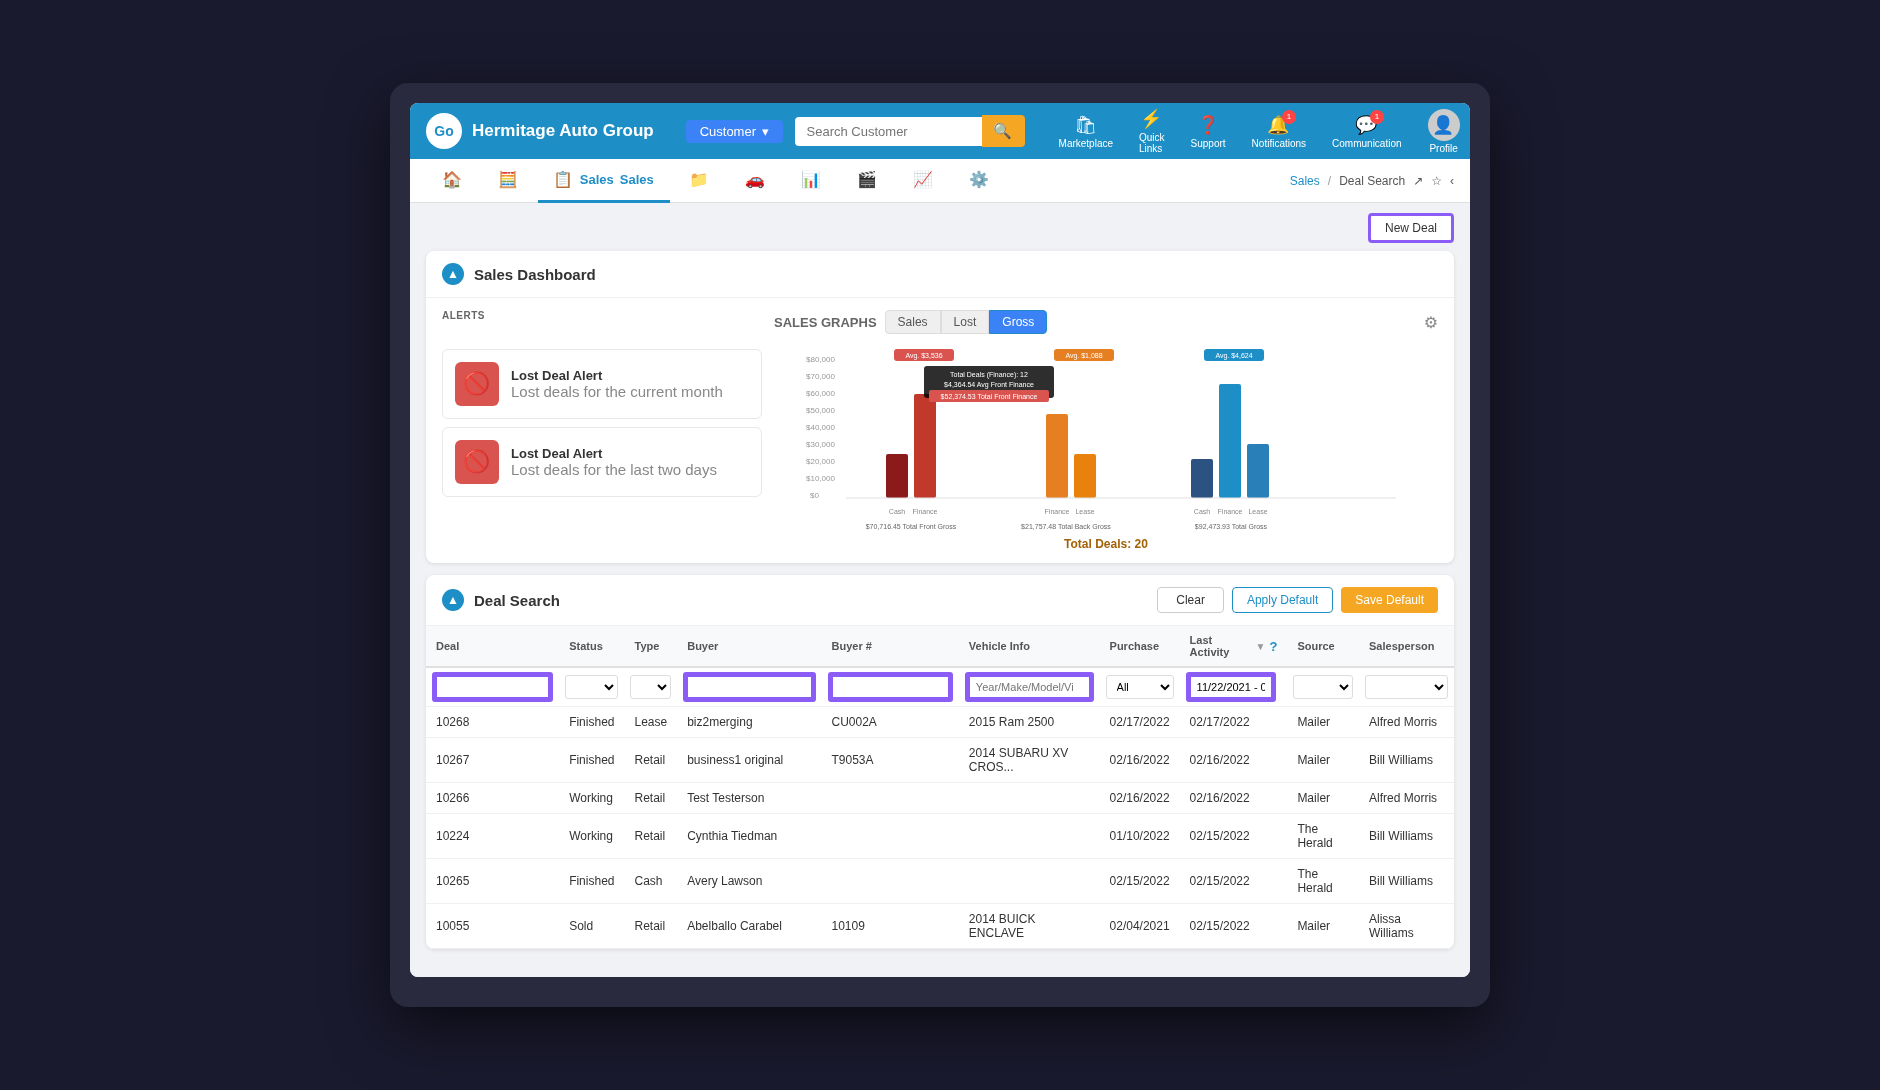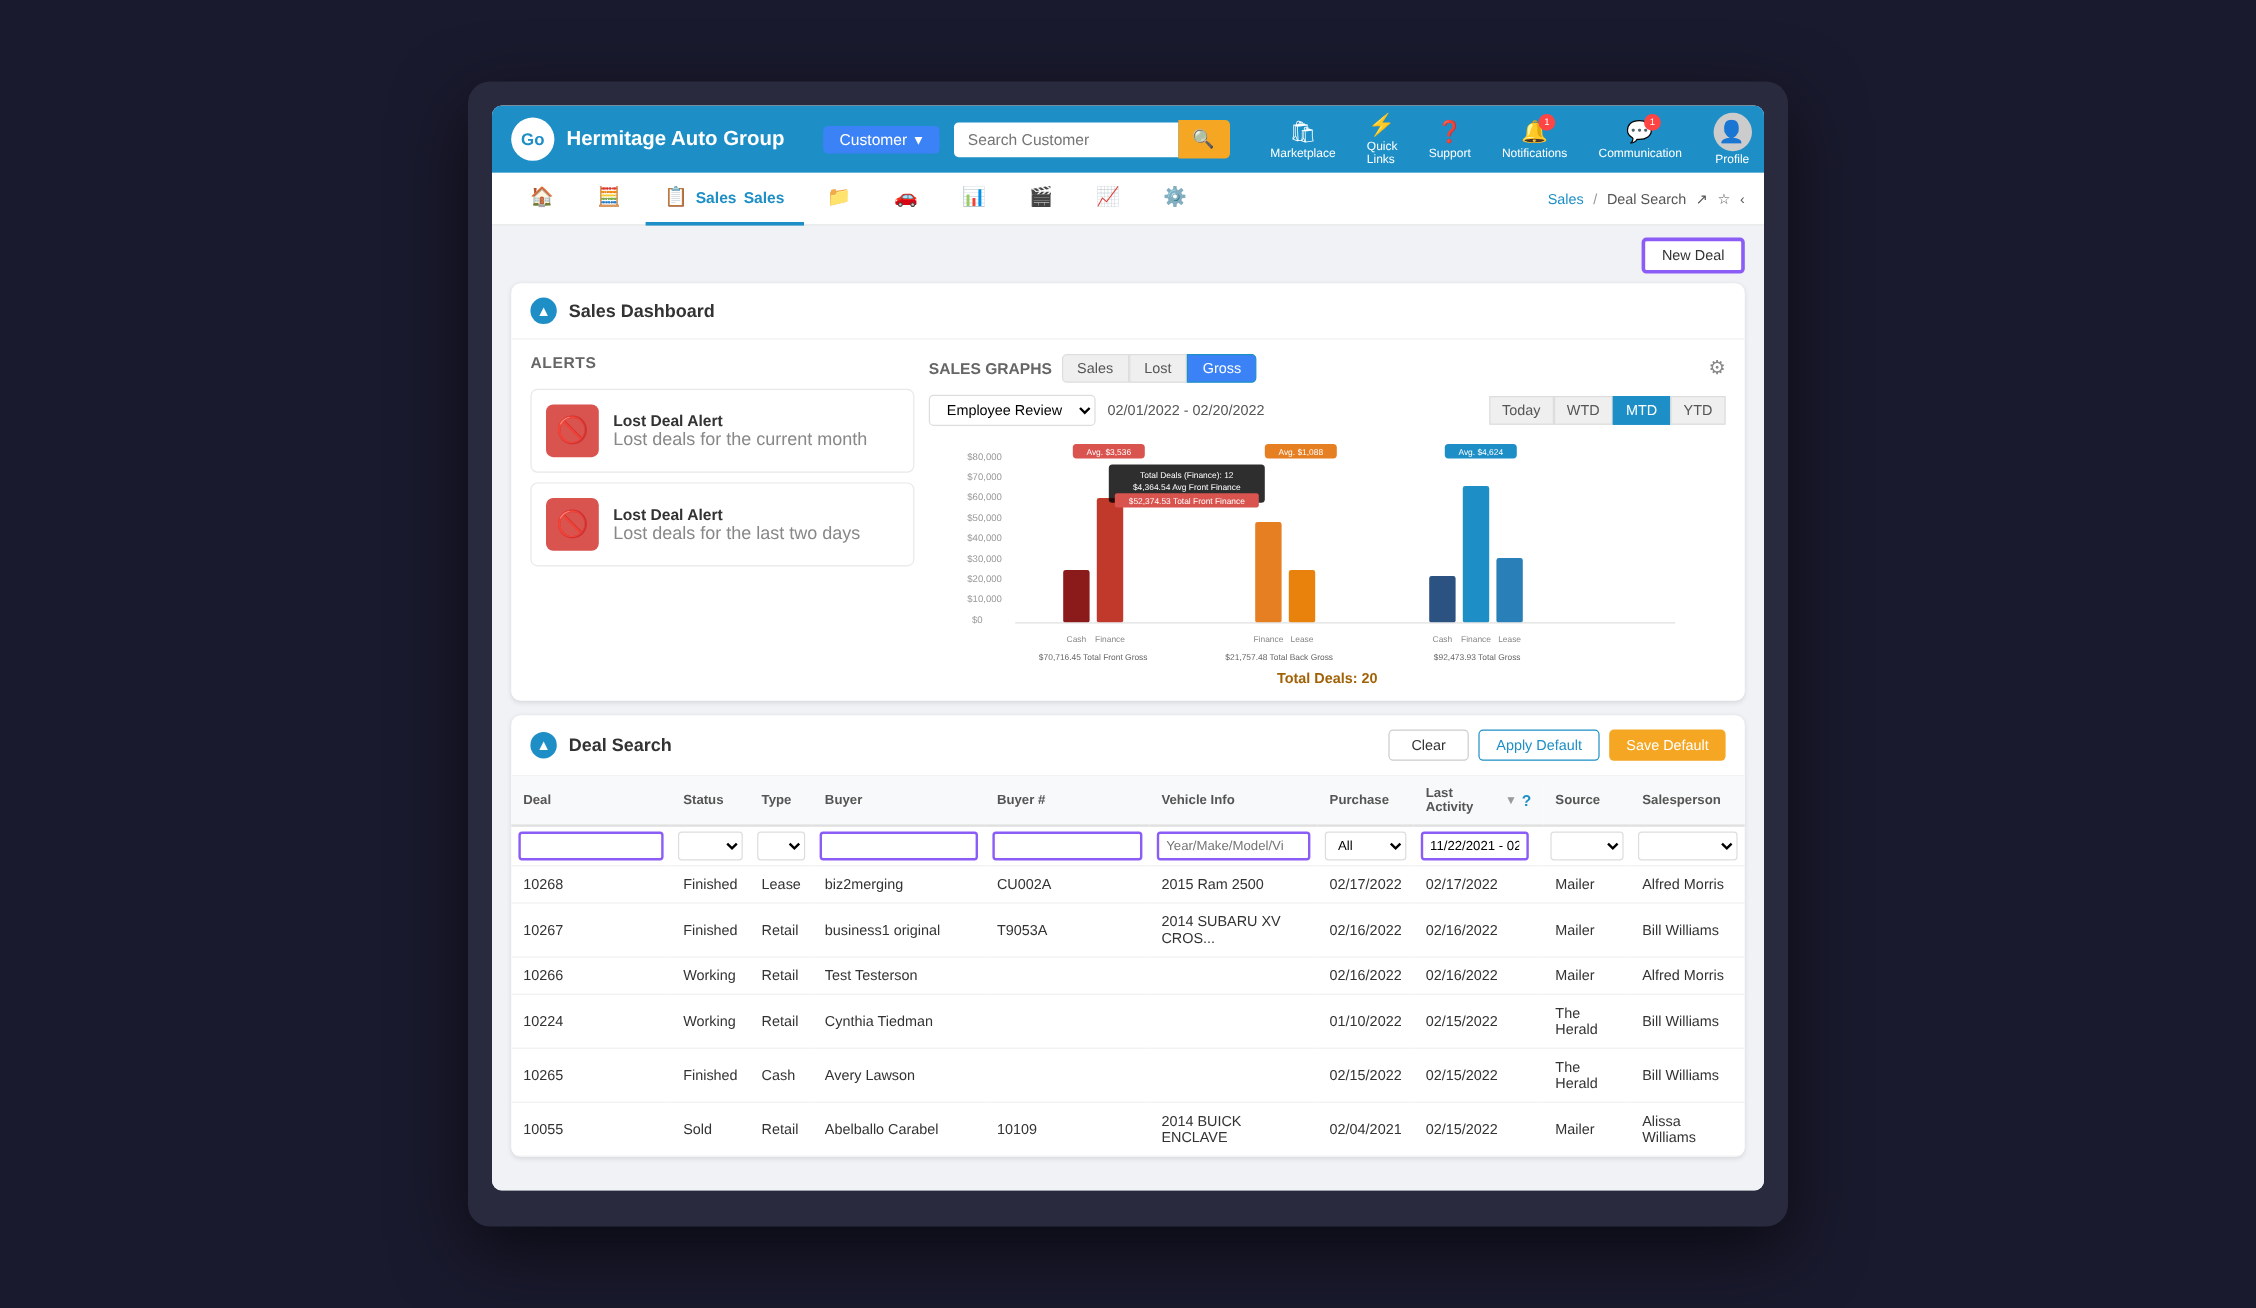--- a/index.html
+++ b/index.html
@@ -236,24 +236,24 @@
 
     
     .two-col {
       display: flex;
       gap: 12px;
       padding: 12px 16px;
     }
     .alerts-panel { flex: 0 0 320px; }
     .graphs-panel { flex: 1; }
     .alerts-title {
-      font-size: 13px;
+      font-size: 10px;
       font-weight: 600;
       color: #666;
-      margin-bottom: 14px;
+      margin-bottom: 28px;
       text-transform: uppercase;
       letter-spacing: 0.5px;
     }
     .alert-item {
       display: flex;
       align-items: center;
       gap: 12px;
       padding: 12px;
       border: 1px solid #e8e8e8;
       border-radius: 6px;
@@ -421,21 +421,21 @@
     }
     .deal-table td {
       padding: 8px 10px;
       font-size: 12px;
       color: #333;
       border-bottom: 1px solid #f0f0f0;
     }
     .filter-row td { padding: 4px 6px; }
     .filter-input {
       width: 100%;
-      border: 2px solid #8b5cf6;
+      border: 5px solid #8b5cf6;
       padding: 4px 6px;
       border-radius: 3px;
       font-size: 11px;
     }
     .filter-select {
       width: 100%;
       border: 1px solid #ddd;
       padding: 4px 6px;
       border-radius: 3px;
       font-size: 11px;
@@ -571,32 +571,20 @@
 
           <div class="graphs-panel">
             <div class="graphs-header">
               <span class="graphs-title">Sales Graphs</span>
               <div class="graph-tabs">
                 <button class="graph-tab">Sales</button>
                 <button class="graph-tab">Lost</button>
                 <button class="graph-tab active">Gross</button>
               </div>
               <button class="gear-btn">⚙</button>
-            </div>
-            <div class="graph-controls">
-              <select class="graph-select">
-                <option>Employee Review</option>
-              </select>
-              <span class="date-range">02/01/2022 - 02/20/2022</span>
-              <div class="time-tabs">
-                <button class="time-tab">Today</button>
-                <button class="time-tab">WTD</button>
-                <button class="time-tab active">MTD</button>
-                <button class="time-tab">YTD</button>
-              </div>
             </div>
 
             <div style="position:relative;">
               <svg width="100%" height="200" viewBox="0 0 600 200" preserveAspectRatio="xMidYMid meet">
 
                 <text x="0" y="18" font-size="8" fill="#999">$80,000</text>
                 <text x="0" y="35" font-size="8" fill="#999">$70,000</text>
                 <text x="0" y="52" font-size="8" fill="#999">$60,000</text>
                 <text x="0" y="69" font-size="8" fill="#999">$50,000</text>
                 <text x="0" y="86" font-size="8" fill="#999">$40,000</text>

